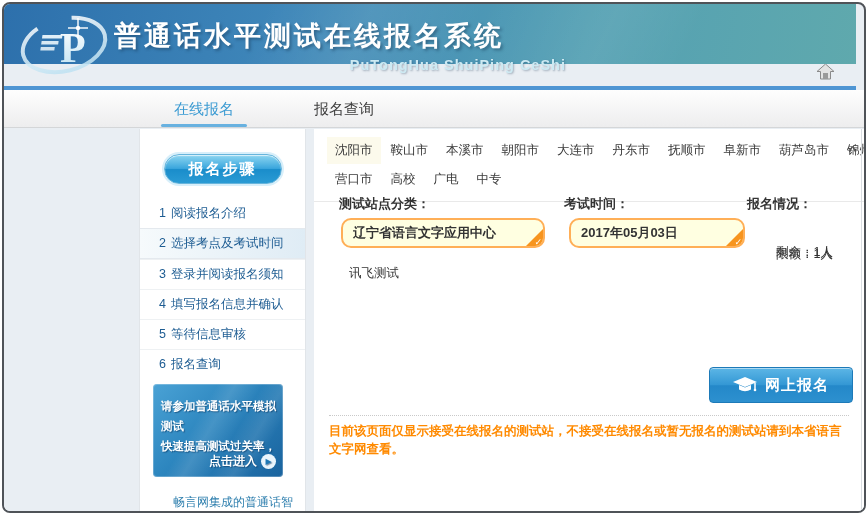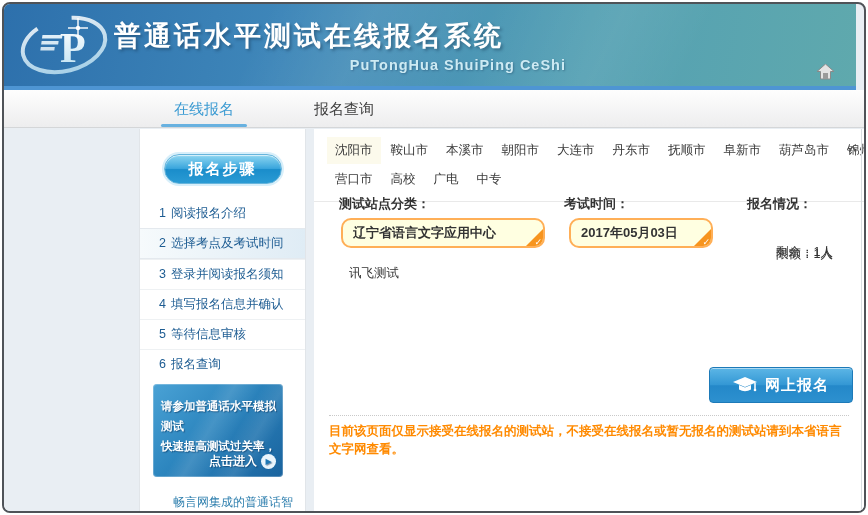--- a/index.html
+++ b/index.html
@@ -1,21 +1,21 @@
 <!DOCTYPE html>
 <html><head>
 <meta charset="utf-8">
 <style>
   * { margin:0; padding:0; box-sizing:border-box; }
   html,body { background:#fff; }
   body { font-family:"Liberation Sans","DejaVu Sans",sans-serif; width:868px; height:515px; overflow:hidden; }
   .window { position:relative; width:864px; height:511px; margin:2px; border:2px solid #4f5358; border-radius:8px; overflow:hidden; background:#e9eef3; }
 
   
-  .header { position:absolute; top:0; left:0; right:8px; height:82px;
+  .header { position:absolute; top:0; left:0; right:8px; height:60px;
     background:linear-gradient(100deg,#2d70ac 0%,#3e86b9 32%,#54a0b3 68%,#5fa9ad 100%);padding-left:20px; }
   .header::after { content:""; position:absolute; inset:0;
     background:linear-gradient(115deg, rgba(255,255,255,0) 30%, rgba(255,255,255,.08) 42%, rgba(255,255,255,0) 55%, rgba(255,255,255,.07) 70%, rgba(255,255,255,0) 80%); }
   .header-strip { position:absolute; top:82px; left:0; right:0; height:4px; background:#4e95d3; }
   .logo { position:absolute; left:12px; top:6px; width:96px; height:70px; }
   .title-block { position:absolute; left:110px; top:14px; width:452px; z-index:2; }
   .main-title { font-size:27px; font-weight:bold; color:#fff; letter-spacing:3px; text-shadow:2px 2px 3px rgba(20,50,80,.45); white-space:nowrap; }
   .sub-title { margin-top:3px; text-align:right; font-size:14.5px; font-weight:bold; color:#cdeaf3; letter-spacing:1px; text-shadow:1px 1px 2px rgba(20,50,80,.35); }
   .home-btn { position:absolute; right:22px; top:60px; width:17px; height:16px; cursor:pointer; z-index:2; }
 
@@ -62,21 +62,21 @@
   .city-row.second { padding:2px 0 8px 0; }
 
   .form-area { position:absolute; left:0; top:66px; right:0; height:160px; }
   .form-label { position:absolute; font-size:13px; font-weight:bold; color:#333; white-space:nowrap; }
   .lbl-station { left:25px; top:0; }
   .lbl-time { left:250px; top:0; }
   .lbl-status { left:433px; top:0; }
   .select-box { position:absolute; height:30px; background:#ffffe1; border:2px solid #ffaf57; border-radius:10px;
     font-size:13px; font-weight:bold; color:#333; line-height:26px; padding-left:10px; overflow:hidden; cursor:pointer; }
   .box-station { left:27px; top:23px; width:204px; }
-  .box-date { left:255px; top:23px; width:144px; }
+  .box-date { left:255px; top:23px; width:176px; }
   .corner { position:absolute; right:0; bottom:0; width:0; height:0;
     border-left:17px solid transparent; border-bottom:17px solid #f7941e; }
   .corner-tick { position:absolute; right:1px; bottom:-1px; color:#fff; font-size:9px; font-weight:bold; line-height:1; }
   .station-option { position:absolute; left:35px; top:70px; font-size:12.5px; color:#333; cursor:pointer; }
   .status-line { position:absolute; left:462px; font-size:12.5px; color:#333; white-space:nowrap; }
   .status-limit { top:45px;margin-top:6px; }
   .status-remaining { top:49px; }
 
   .register-btn { position:absolute; left:395px; top:238px; width:144px; height:36px; border-radius:4px;
     background:linear-gradient(#5cb6e6 0%,#3397d4 50%,#2488c9 52%,#2d90cf 100%);

